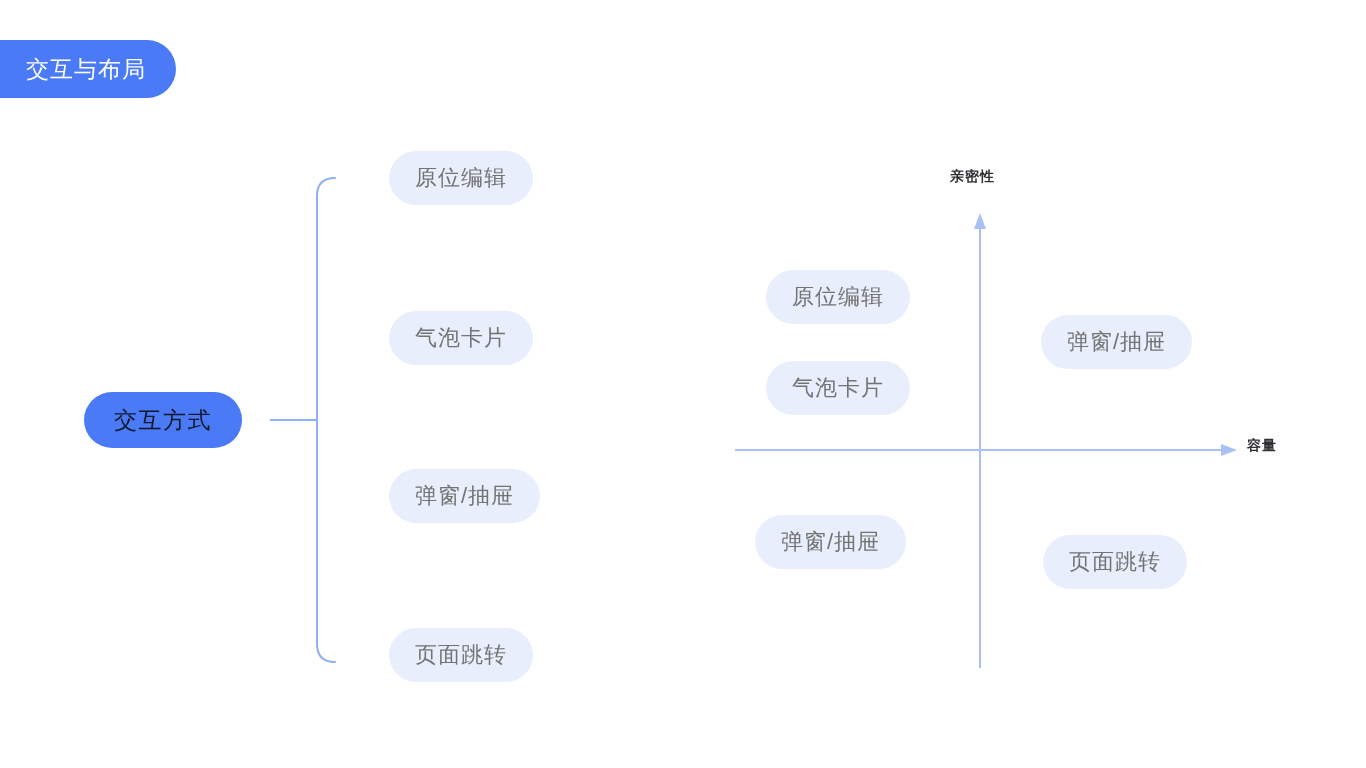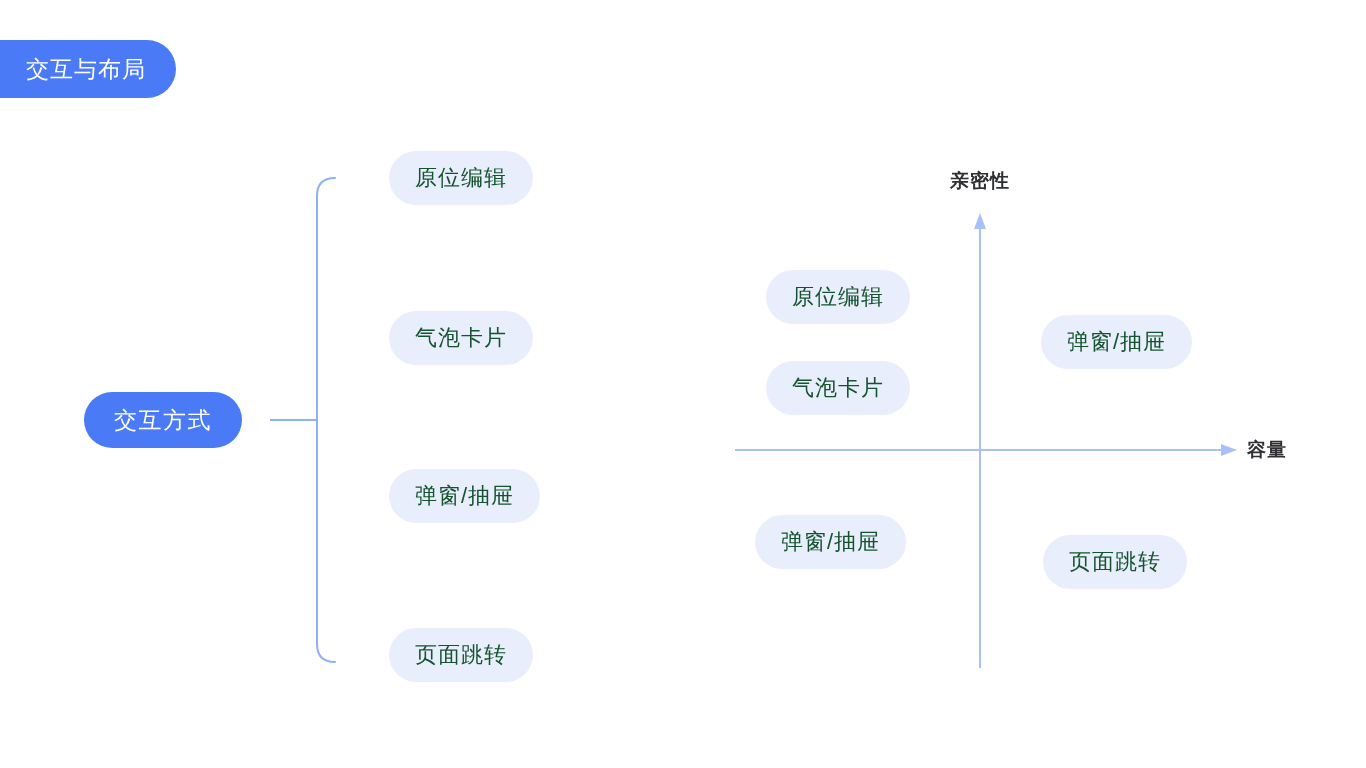--- a/index.html
+++ b/index.html
@@ -45,29 +45,29 @@
     position: absolute;
     display: flex;
     align-items: center;
     justify-content: center;
     border-radius: 999px;
     white-space: nowrap;
     box-sizing: border-box;
   }
   .pill-soft {
     background: #e8eefc;
-    color: #14532d;
+    color: #737373;
     font-size: 22px;
     letter-spacing: 1px;
     height: 54px;
     padding: 12px 26px;
   }
   .pill-primary {
     background: #4a7af5;
-    color: #ffffff;
+    color: #0f172a;
     font-size: 23px;
     letter-spacing: 1.5px;
     height: 56px;
     padding: 0 30px;
   }
 
   
   .mindmap {
     position: absolute;
     left: 0;
@@ -104,21 +104,21 @@
     position: absolute;
     left: 0;
     top: 0;
     width: 620px;
     height: 600px;
     overflow: visible;
   }
   .axis-label {
     position: absolute;
     color: #2f3033;
-    font-size: 19px;
+    font-size: 14px;
     font-weight: bold;
     letter-spacing: 1px;
     white-space: nowrap;
   }
   .axis-label-y {
     left: 250px;
     top: 48px;
   }
   .axis-label-x {
     left: 547px;

